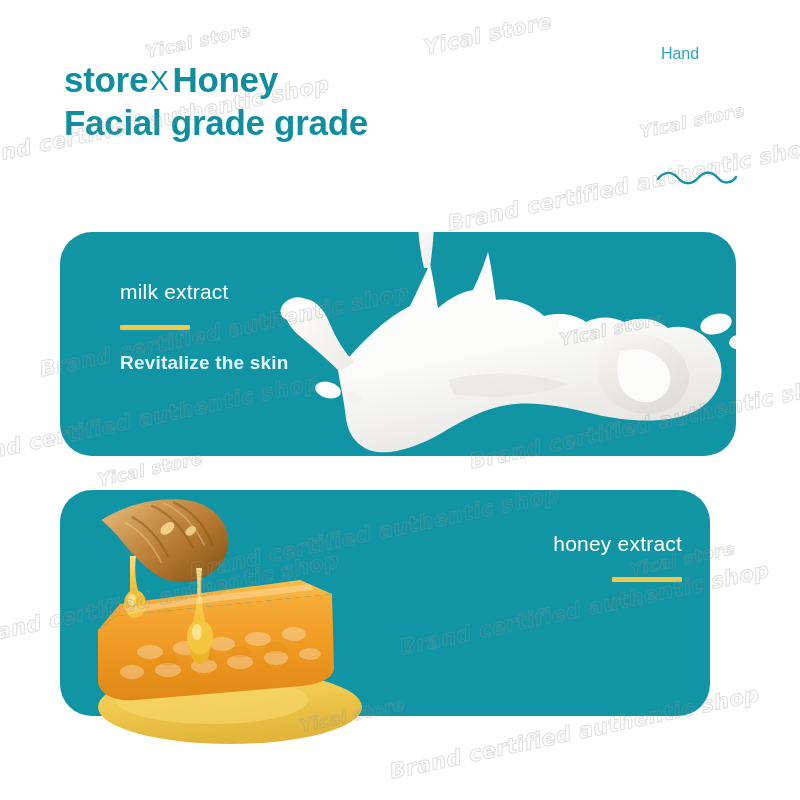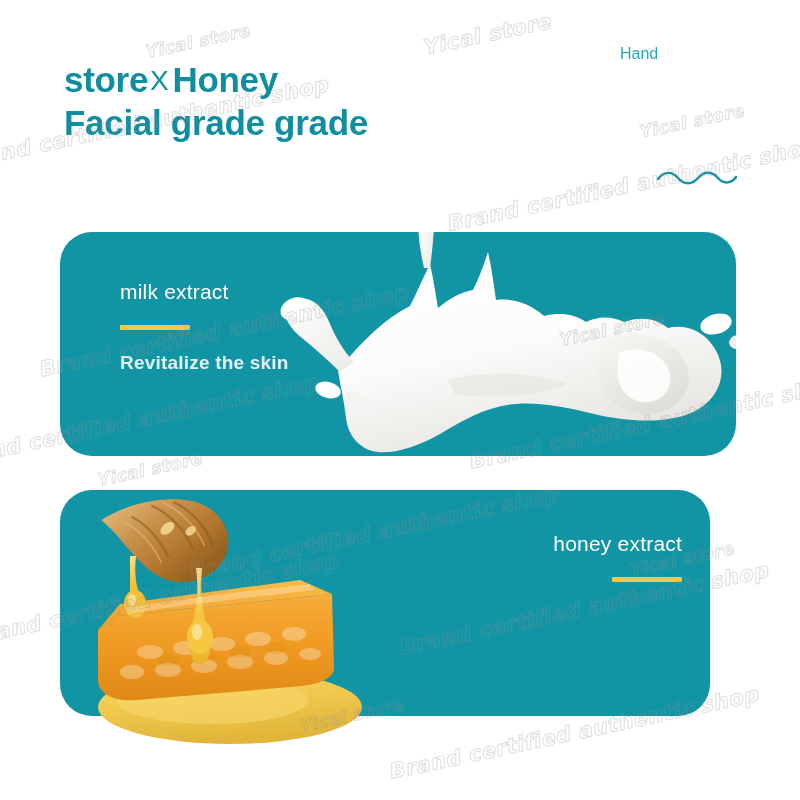--- a/index.html
+++ b/index.html
@@ -35,21 +35,21 @@
     padding:0 4px 0 2px;
     position:relative;
     top:-2px;
   }
 
   
   #corner-label {
     position:absolute;
     right:60px; top:42px;
     width:120px;
-    text-align:left;
+    text-align:center;
     color:#2aa7b6;
     font-size:16px;
     line-height:1.5;
     z-index:6;
   }
   #corner-wave {
     position:absolute;
     right:62px; top:168px;
     width:82px; height:18px;
     z-index:6;

